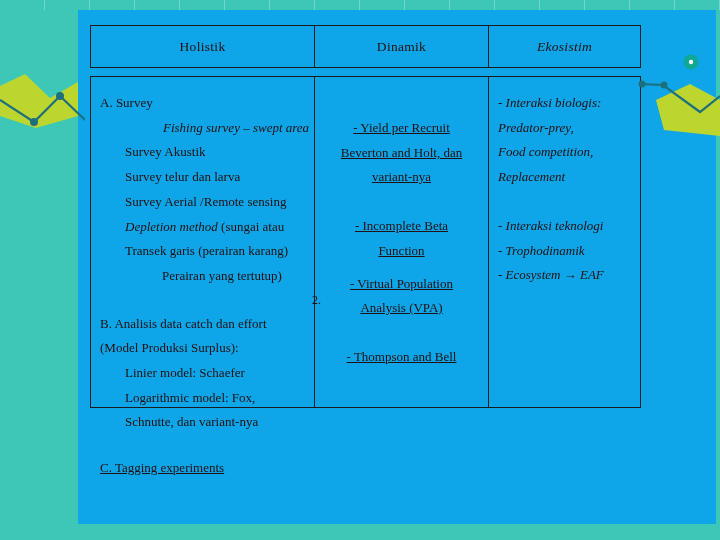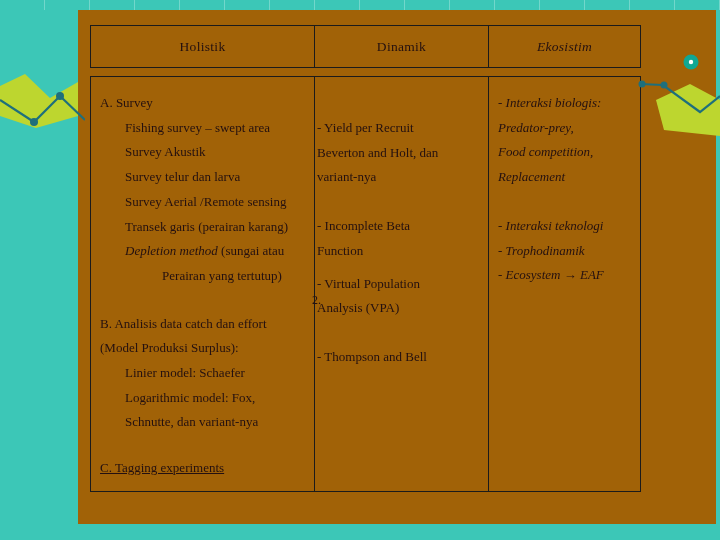--- a/index.html
+++ b/index.html
@@ -7,38 +7,38 @@
     width:720px;height:540px;overflow:hidden;position:relative;
     background:#3CC7B7;
     font-family:"Liberation Serif","DejaVu Serif",serif;
   }
   .grid-top{
     position:absolute;left:0;top:0;width:720px;height:10px;
     background:repeating-linear-gradient(90deg,transparent 0 44px,rgba(255,255,255,.28) 44px 45px);
   }
   .slide{
     position:absolute;left:78px;top:10px;width:638px;height:514px;
-    background:#a16207;
+    background:#0ea5e9;
   }
   
   .tbox{
     position:absolute;left:12px;width:551px;box-sizing:border-box;
     border:1.5px solid #1b1b1b;display:flex;
   }
   .thead{top:15px;height:43px;}
-  .tbody{top:66px;height:416px;}
+  .tbody{top:66px;height:332px;}
   .cell{box-sizing:border-box;position:relative;}
   .c1{width:223px;}
   .c2{width:174px;border-left:1.5px solid #1b1b1b;}
   .c3{flex:1;border-left:1.5px solid #1b1b1b;font-style:italic;}
   .hcell{display:flex;align-items:center;justify-content:center;
     font-size:13.5px;color:#241010;letter-spacing:.3px;}
   .rows{padding-top:14px;font-size:13px;color:#241010;}
   .c1 .rows{padding-left:9px;padding-right:4px;text-align:left;}
-  .c2 .rows{text-align:left;padding-left:2px;padding-right:2px;}
+  .c2 .rows{text-align:center;padding-left:2px;padding-right:2px;text-decoration:underline;}
   .c3 .rows{text-align:left;padding-left:9px;padding-right:20px;}
   .trow{line-height:24.7px;white-space:nowrap;}
   .ind1{padding-left:25px;}
   .ind2{padding-left:34px;text-align:center;}
   .stray{
     position:absolute;left:-3px;top:216px;font-size:12px;color:#241010;
     line-height:14px;
   }
   .deco{position:absolute;pointer-events:none;}
   .deco-left{left:0;top:58px;}
@@ -60,26 +60,26 @@
     </div>
     <div class="cell c3 hcell">
       <span>Ekosistim</span>
     </div>
   </div>
 
   <div class="tbox tbody">
     <div class="cell c1">
       <div class="rows">
           <div class="trow"><span>A. Survey</span></div>
-          <div class="trow ind1"><span style="">Fishing survey – swept area</span></div>
+          <div class="trow ind1"><span style="font-style: italic; margin-left: 38px;">Fishing survey – swept area</span></div>
           <div class="trow ind1"><span>Survey Akustik</span></div>
           <div class="trow ind1"><span>Survey telur dan larva</span></div>
           <div class="trow ind1"><span>Survey Aerial /Remote sensing</span></div>
+          <div class="trow ind1"><span style="font-style: italic;">Depletion method </span><span>(sungai atau</span></div>
           <div class="trow ind1"><span>Transek garis (perairan karang)</span></div>
-          <div class="trow ind1"><span style="font-style: italic;">Depletion method </span><span>(sungai atau</span></div>
           <div class="trow ind2"><span>Perairan yang tertutup)</span></div>
           <div class="trow" style="margin-top: 23px;"><span>B. Analisis data catch dan effort</span></div>
           <div class="trow"><span>(Model Produksi Surplus):</span></div>
           <div class="trow ind1"><span>Linier model: Schaefer</span></div>
           <div class="trow ind1"><span>Logarithmic model: Fox,</span></div>
           <div class="trow ind1"><span>Schnutte, dan variant-nya</span></div>
           <div class="trow" style="margin-top: 21px;"><span style="text-decoration: underline;">C. Tagging experiments</span></div>
         </div>
     </div>
     <div class="cell c2">

